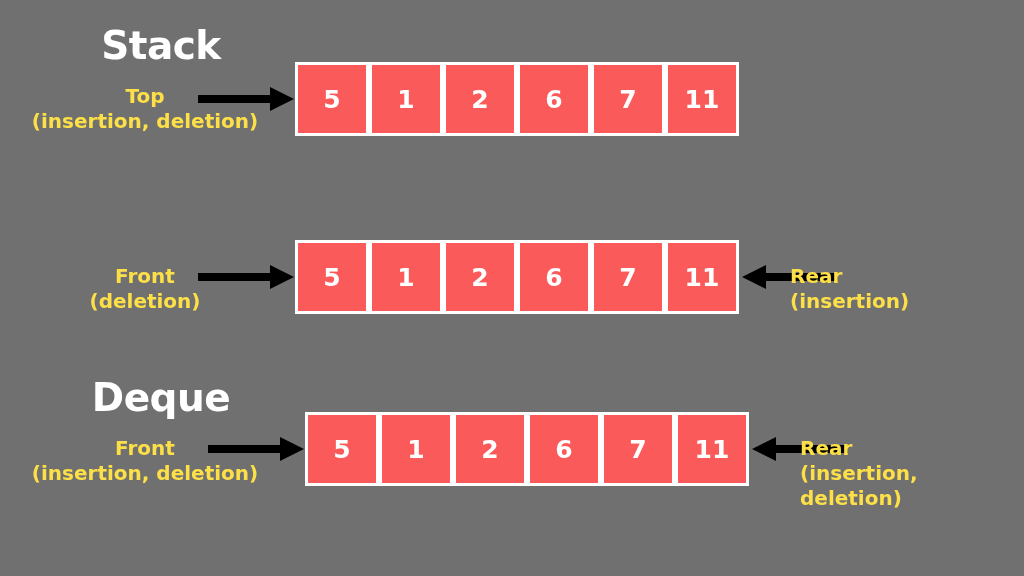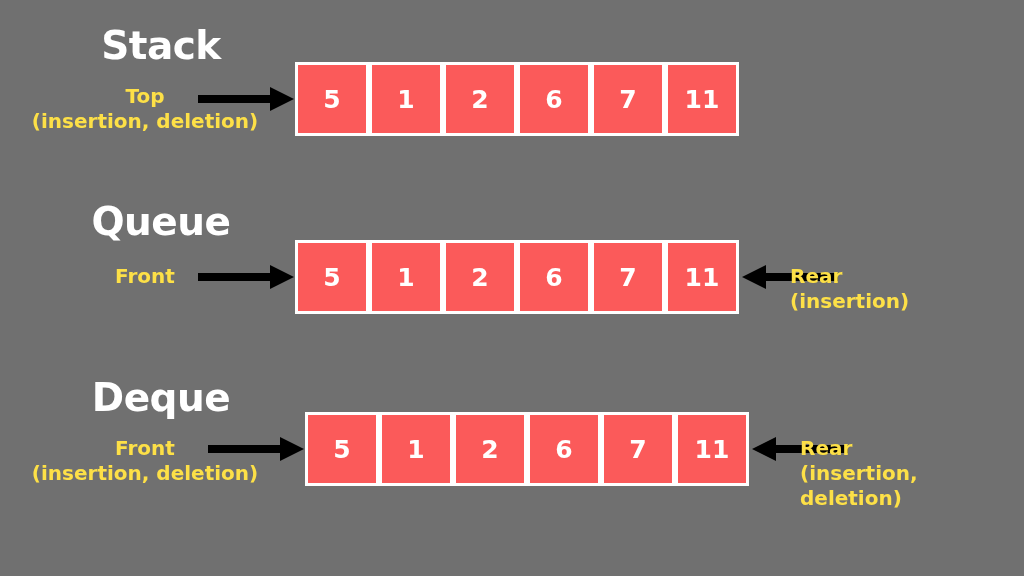--- a/index.html
+++ b/index.html
@@ -132,27 +132,25 @@
         <div class="cell" style="width: 74px; height: 74px;">1</div>
         <div class="cell" style="width: 74px; height: 74px;">2</div>
         <div class="cell" style="width: 74px; height: 74px;">6</div>
         <div class="cell" style="width: 74px; height: 74px;">7</div>
         <div class="cell" style="width: 74px; height: 74px;">11</div>
       </div>
   </div>
 
   <div class="row" id="row-queue">
 
-    <div class="left-block" style="top:14px;">
-      <div class="ds-title">Queue</div>
-    </div>
 
     <div class="left-block" style="top:76px;">
       <div class="side-label">
         <span>Front</span>
+        <span class="sub">(deletion)</span>
       </div>
     </div>
 
     <div class="arrow arrow-right" style="left:198px; top:74px; width:96px;">
       <div class="shaft"></div>
       <div class="head"></div>
     </div>
 
     <div class="strip" id="strip-queue" style="left:295px; top:52px;">
         <div class="cell" style="width: 74px; height: 74px;">5</div>

